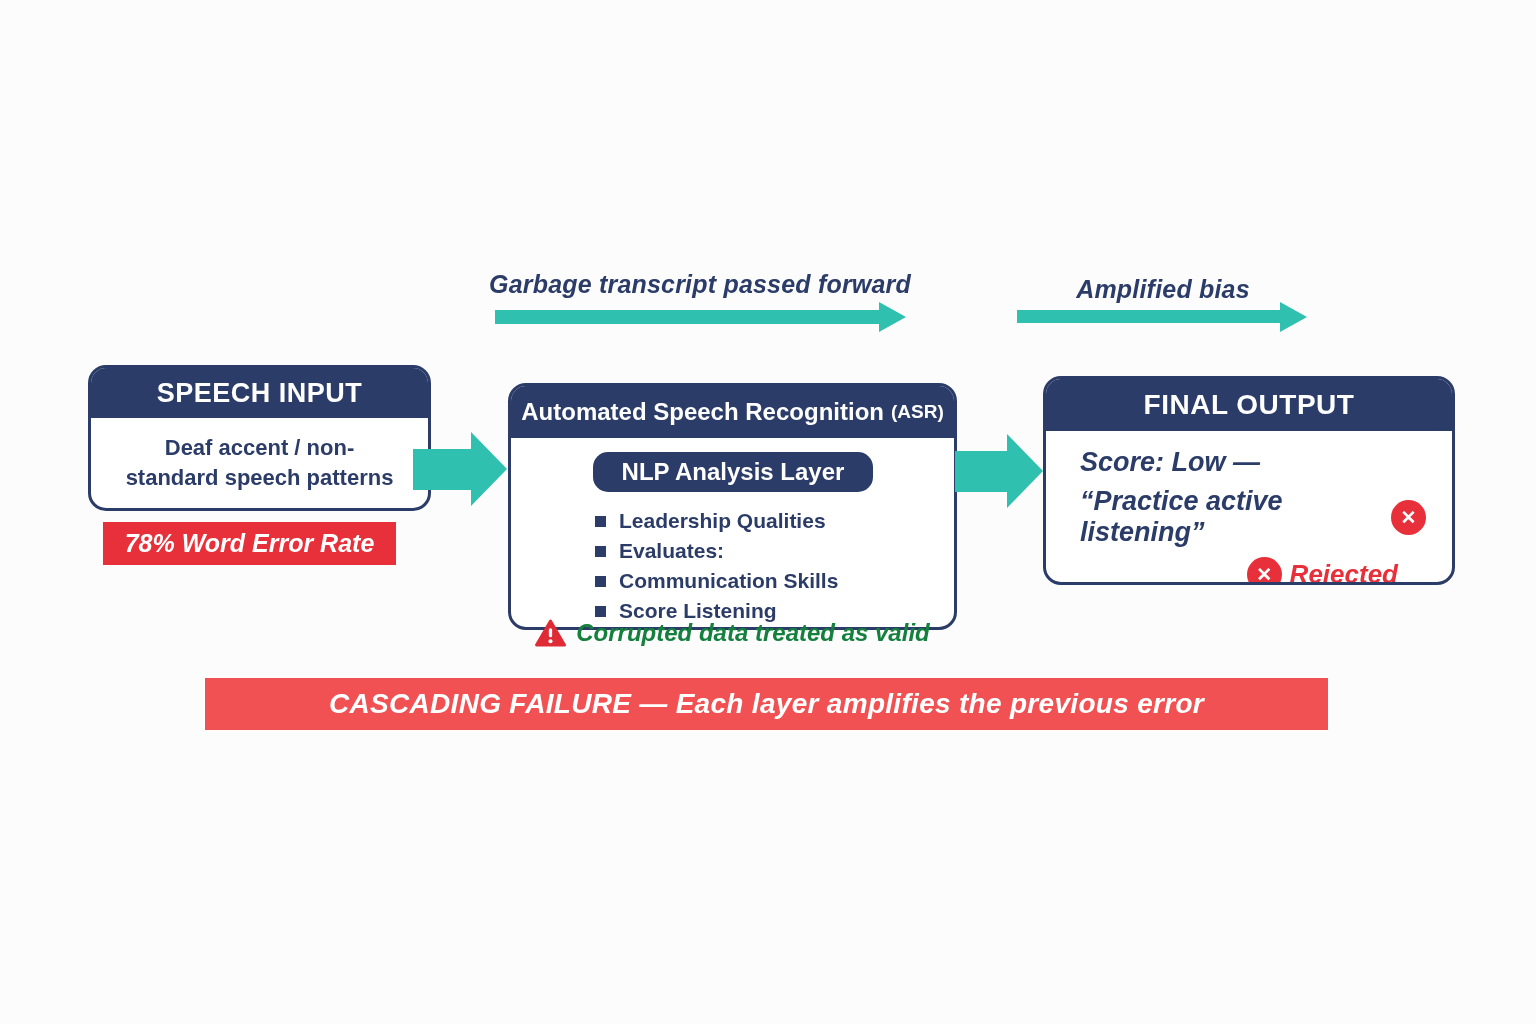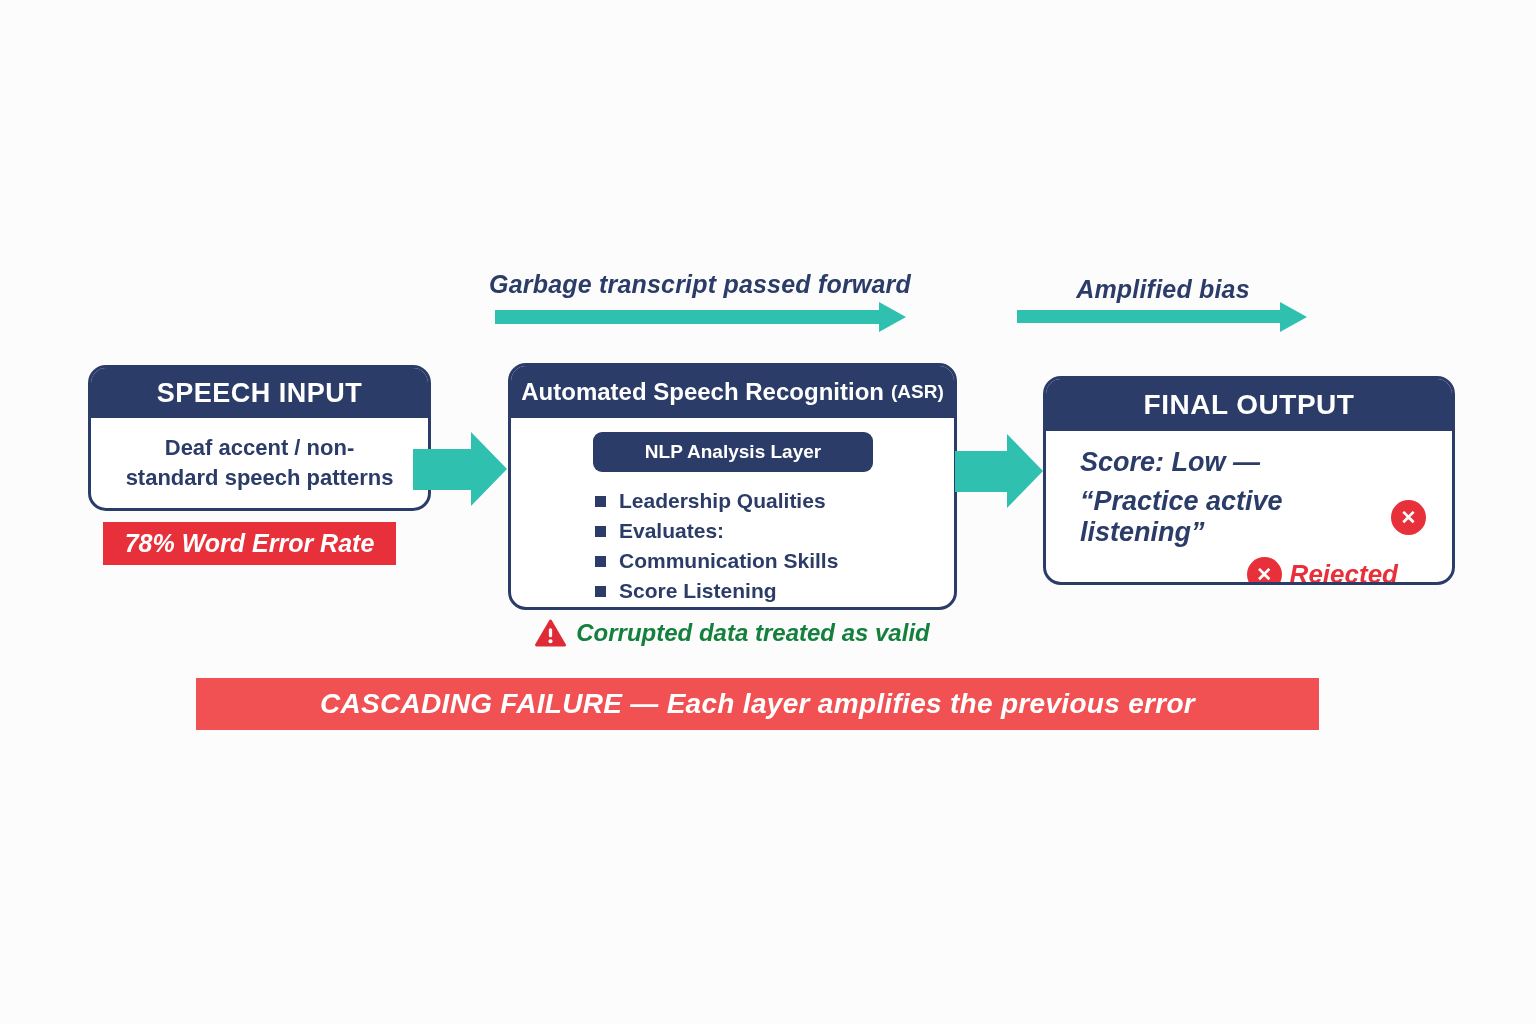--- a/index.html
+++ b/index.html
@@ -91,32 +91,32 @@
     left: 103px; top: 522px; width: 293px; height: 43px;
     background: #e73039;
     color: #ffffff;
     font-size: 25px;
     font-weight: bold;
     font-style: italic;
     display: flex; align-items: center; justify-content: center;
   }
 
   
-  .card.asr { left: 508px; top: 363px; width: 449px; height: 247px; }
+  .card.asr { left: 508px; top: 383px; width: 449px; height: 247px; }
   .card.asr > header { height: 52px; gap: 7px; }
   .card.asr > header .main { font-size: 24px; }
   .card.asr > header .suffix { font-size: 19px; }
   .nlp-chip {
     position: absolute;
     left: 82px; top: 66px; width: 280px; height: 40px;
     background: #2b3c68;
     color: #ffffff;
-    font-size: 19px;
-    font-weight: bold;
-    border-radius: 9px;
+    font-size: 24px;
+    font-weight: bold;
+    border-radius: 15px;
     display: flex; align-items: center; justify-content: center;
   }
   .bullet-list {
     position: absolute;
     left: 84px; top: 120px;
     list-style: none;
   }
   .bullet-list li {
     display: flex; align-items: center;
     height: 30px;
@@ -173,21 +173,21 @@
     font-size: 19px;
     font-weight: bold;
     font-style: normal;
     display: flex; align-items: center; justify-content: center;
     flex: 0 0 auto;
   }
 
   
   .banner {
     position: absolute;
-    left: 196px; top: 678px; width: 1123px; height: 52px;
+    left: 205px; top: 678px; width: 1123px; height: 52px;
     background: #f15152;
     color: #ffffff;
     font-size: 28px;
     font-weight: bold;
     font-style: italic;
     display: flex; align-items: center; justify-content: center;
     letter-spacing: 0.3px;
   }
 </style>
 </head>

